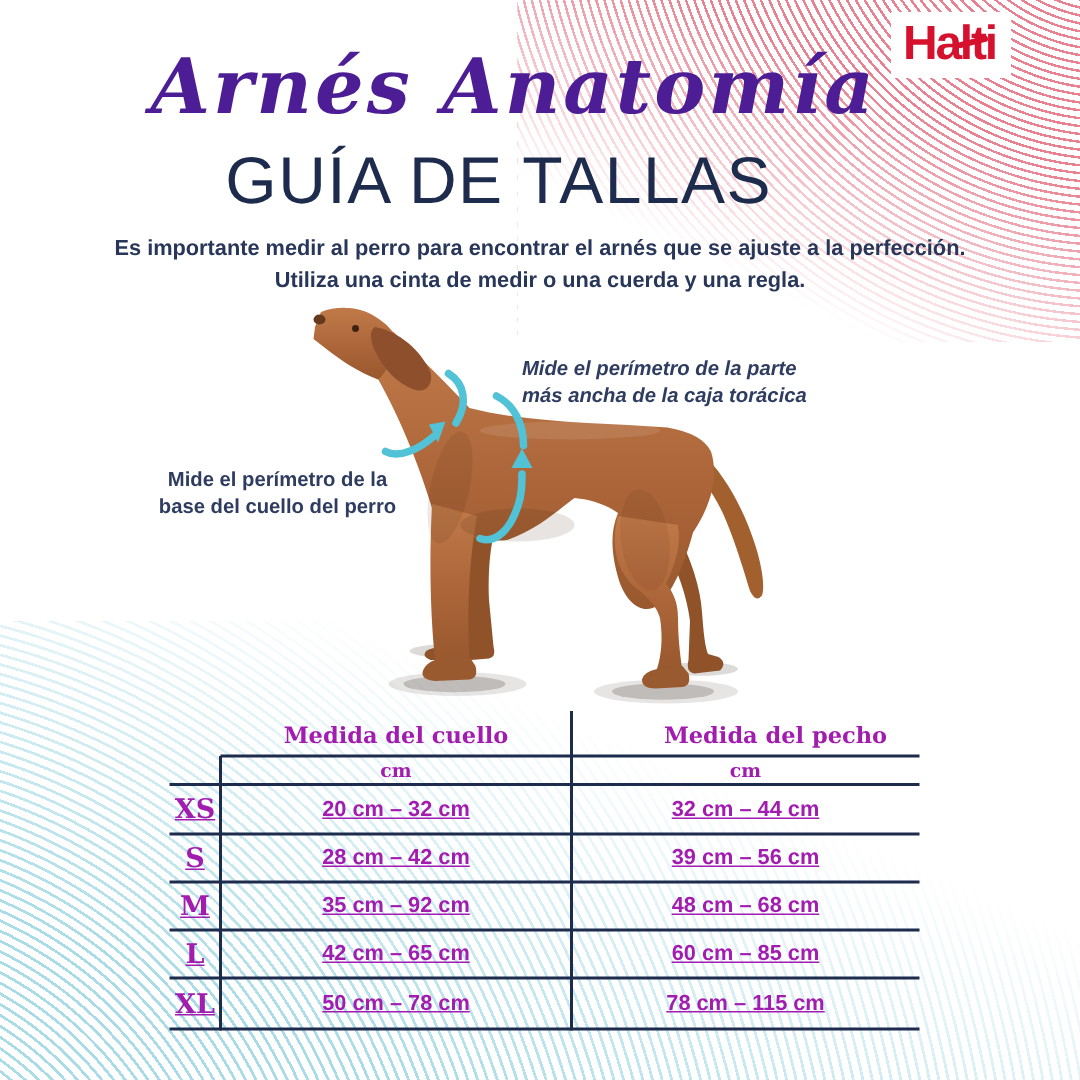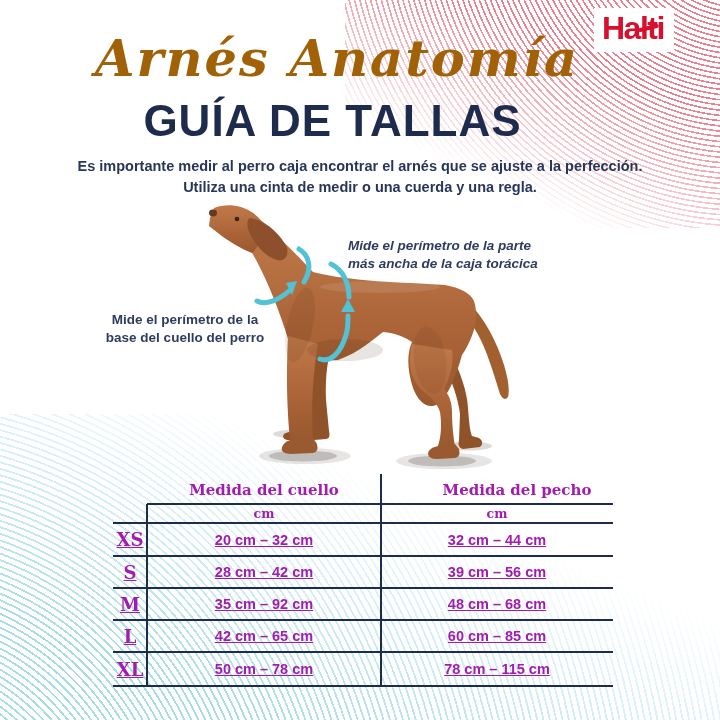--- a/index.html
+++ b/index.html
@@ -20,24 +20,24 @@
 
   
   .halti{position:absolute;left:594px;top:8px;z-index:3;background:#fff;
     padding:4px 10px 8px 8px;color:#d5112e;font-weight:700;font-size:32px;
     letter-spacing:-1.5px;line-height:1;}
   .halti .bar{position:absolute;left:44px;top:18px;width:21px;height:4px;
     background:#d5112e;border-radius:2px;transform:rotate(-14deg);}
 
   
   .script-title{position:absolute;left:95px;top:30px;width:495px;z-index:2;
-    color:#a16207;font-family:"DejaVu Serif",serif;
+    text-align:center;color:#4c1d95;font-family:"DejaVu Serif",serif;
     font-style:italic;font-weight:700;font-size:51px;letter-spacing:2px;line-height:1.1;}
   .main-title{position:absolute;left:85px;top:99px;width:495px;z-index:2;
-    text-align:center;color:#1d2b4d;font-size:44px;font-weight:700;
+    text-align:center;color:#1d2b4d;font-size:44px;font-weight:400;
     letter-spacing:1px;line-height:1;}
   .subtitle{position:absolute;left:20px;top:156px;width:680px;z-index:2;
     text-align:center;color:#273659;font-size:14.5px;font-weight:700;line-height:21px;}
 
   
   .note{position:absolute;z-index:2;color:#2e3c60;font-size:13.5px;font-weight:700;line-height:17.5px;}
   .note-chest{left:348px;top:237px;width:210px;text-align:left;font-style:italic;}
   .note-neck{left:100px;top:311px;width:170px;text-align:center;}
 
   
@@ -138,21 +138,21 @@
   </svg>
 
   <div class="halti">
     <span>Halti</span>
     <span class="bar"></span>
   </div>
 
   <div class="script-title">Arnés Anatomía</div>
   <div class="main-title">GUÍA DE TALLAS</div>
   <div class="subtitle">
-    <div>Es importante medir al perro caja encontrar el arnés que se ajuste a la perfección.</div>
+    <div>Es importante medir al perro para encontrar el arnés que se ajuste a la perfección.</div>
     <div>Utiliza una cinta de medir o una cuerda y una regla.</div>
   </div>
 
   <div class="note note-chest">
     <div>Mide el perímetro de la parte</div>
     <div>más ancha de la caja torácica</div>
   </div>
   <div class="note note-neck">
     <div>Mide el perímetro de la</div>
     <div>base del cuello del perro</div>

